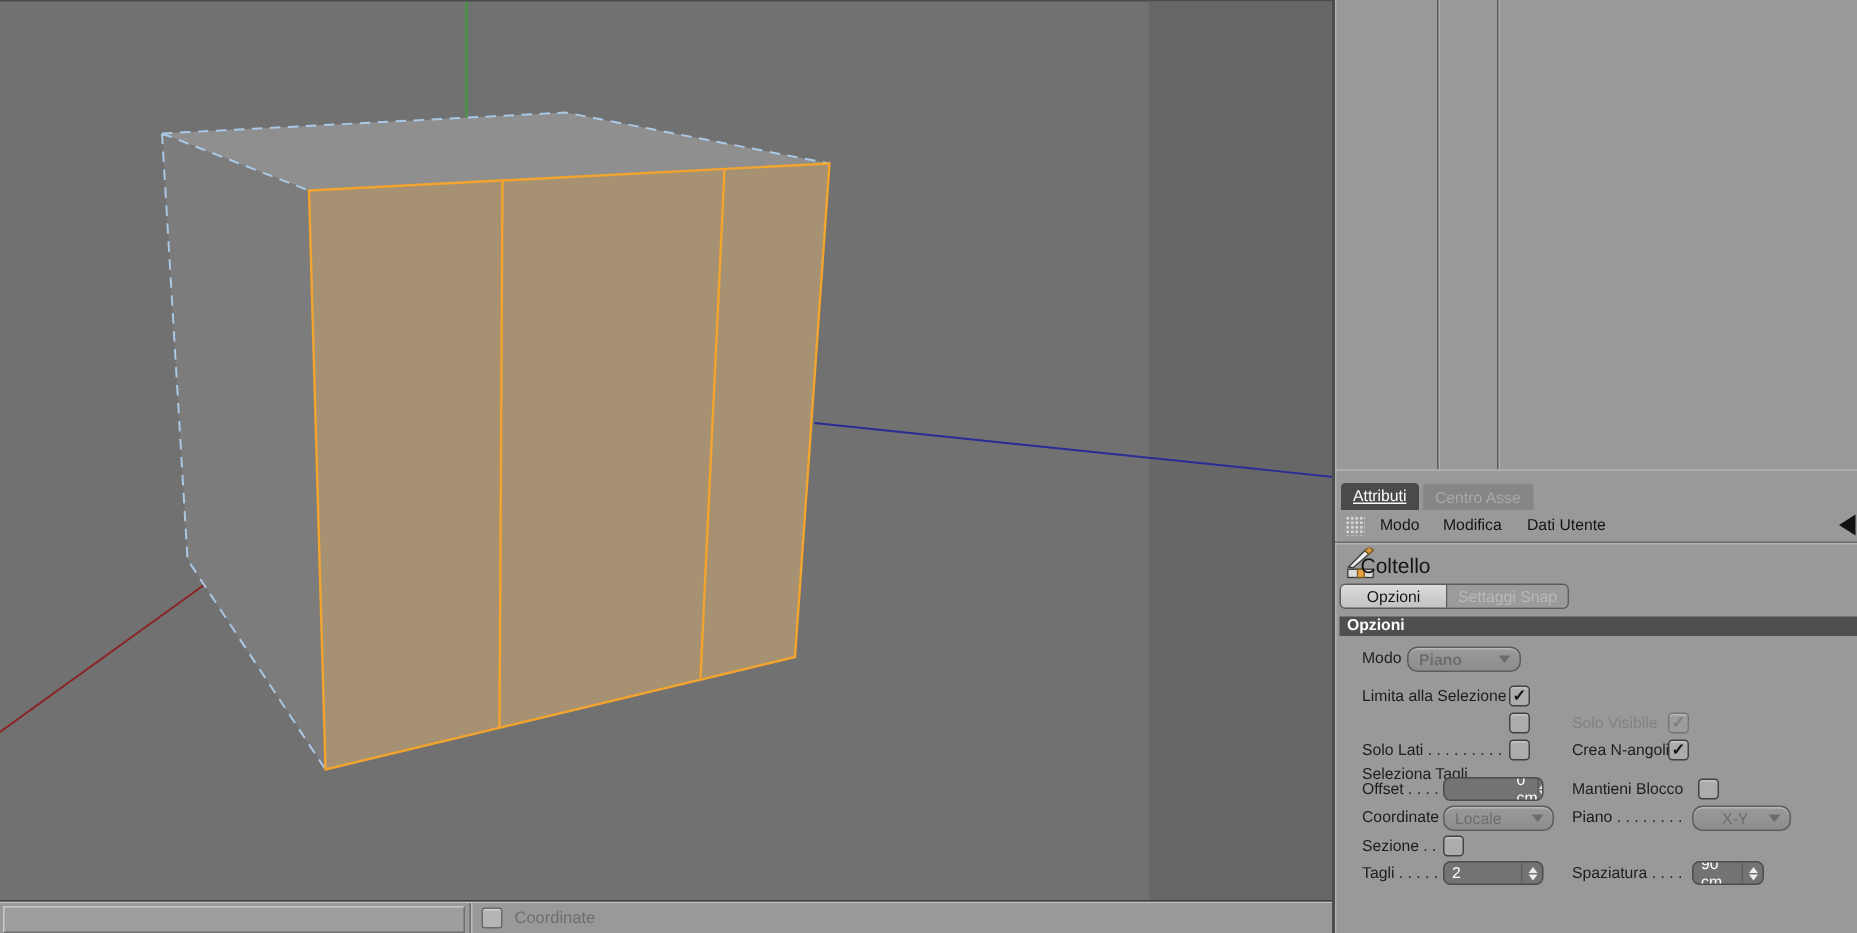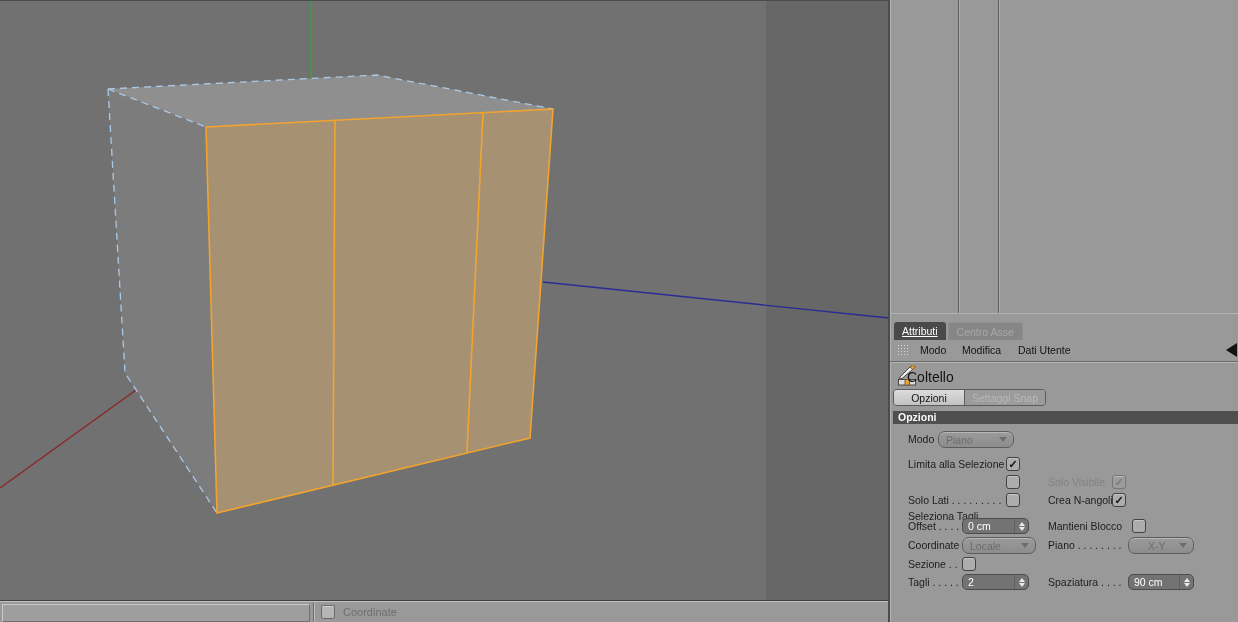--- a/index.html
+++ b/index.html
@@ -155,21 +155,21 @@
     <div id="tool-label">Coltello</div>
 
     <div id="btn-group">
       <div id="btn-opzioni" class="mode-btn">Opzioni</div>
       <div id="btn-snap" class="mode-btn">Settaggi Snap</div>
     </div>
 
     <div id="section-header">Opzioni</div>
 
     <div class="lbl" style="left:18px;top:433px;">Modo</div>
-    <div class="dd" style="left:48px;top:431px;width:76px;">
+    <div class="dd" style="left:48px;top:431px;width:76px;font-weight:bold;">
       <span class="dd-val">Piano</span>
       <span class="dd-arrow"></span>
     </div>
 
     <div class="lbl" style="left:18px;top:458px;">Limita alla Selezione</div>
     <div class="cb" style="left:116px;top:457px;">
       <span>✓</span>
     </div>
 
     <div class="lbl" style="left:18px;top:476px;margin-top:34px;">Seleziona Tagli. . . .</div>
@@ -180,21 +180,21 @@
     </div>
 
     <div class="lbl" style="left:18px;top:494px;">Solo Lati . . . . . . . . .</div>
     <div class="cb" style="left:116px;top:493px;"></div>
     <div class="lbl" style="left:158px;top:494px;">Crea N-angoli</div>
     <div class="cb" style="left:222px;top:493px;">
       <span>✓</span>
     </div>
 
     <div class="lbl" style="left:18px;top:520px;">Offset . . . .</div>
-    <div class="fld" style="left:72px;top:518px;width:67px;">
+    <div class="fld" style="left:72px;top:518px;width:67px;padding-left:43px;">
       <span class="fld-val">0 cm</span>
       <span class="spinzone">
         <span class="spin-up"></span>
           <span class="spin-dn"></span>
       </span>
     </div>
     <div class="lbl" style="left:158px;top:520px;">Mantieni Blocco</div>
     <div class="cb" style="left:242px;top:519px;"></div>
 
     <div class="lbl" style="left:18px;top:539px;">Coordinate</div>
@@ -213,21 +213,21 @@
 
     <div class="lbl" style="left:18px;top:576px;">Tagli . . . . .</div>
     <div class="fld" style="left:72px;top:574px;width:67px;">
       <span class="fld-val">2</span>
       <span class="spinzone">
         <span class="spin-up"></span>
           <span class="spin-dn"></span>
       </span>
     </div>
     <div class="lbl" style="left:158px;top:576px;">Spaziatura . . . .</div>
-    <div class="fld" style="left:238px;top:574px;width:66px;">
+    <div class="fld" style="left:238px;top:574px;width:48px;">
       <span class="fld-val">90 cm</span>
       <span class="spinzone">
         <span class="spin-up"></span>
           <span class="spin-dn"></span>
       </span>
     </div>
   </div>
 
 </div>
 

